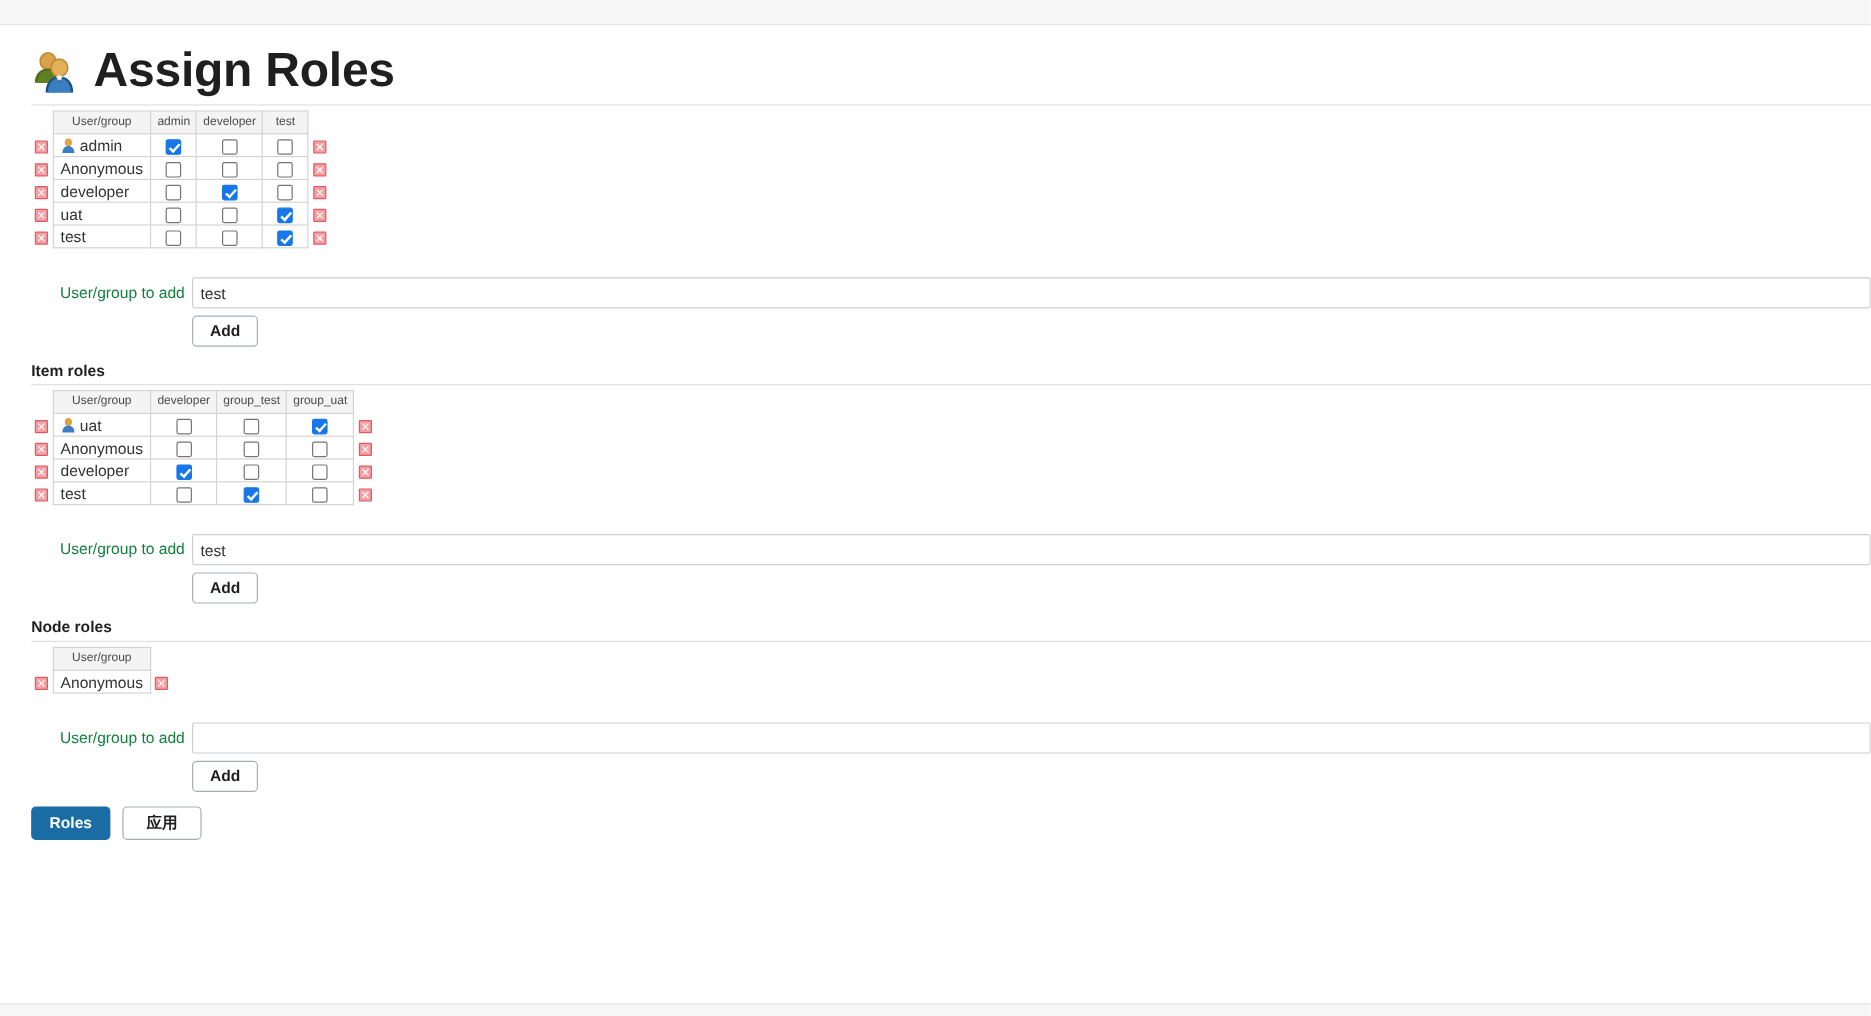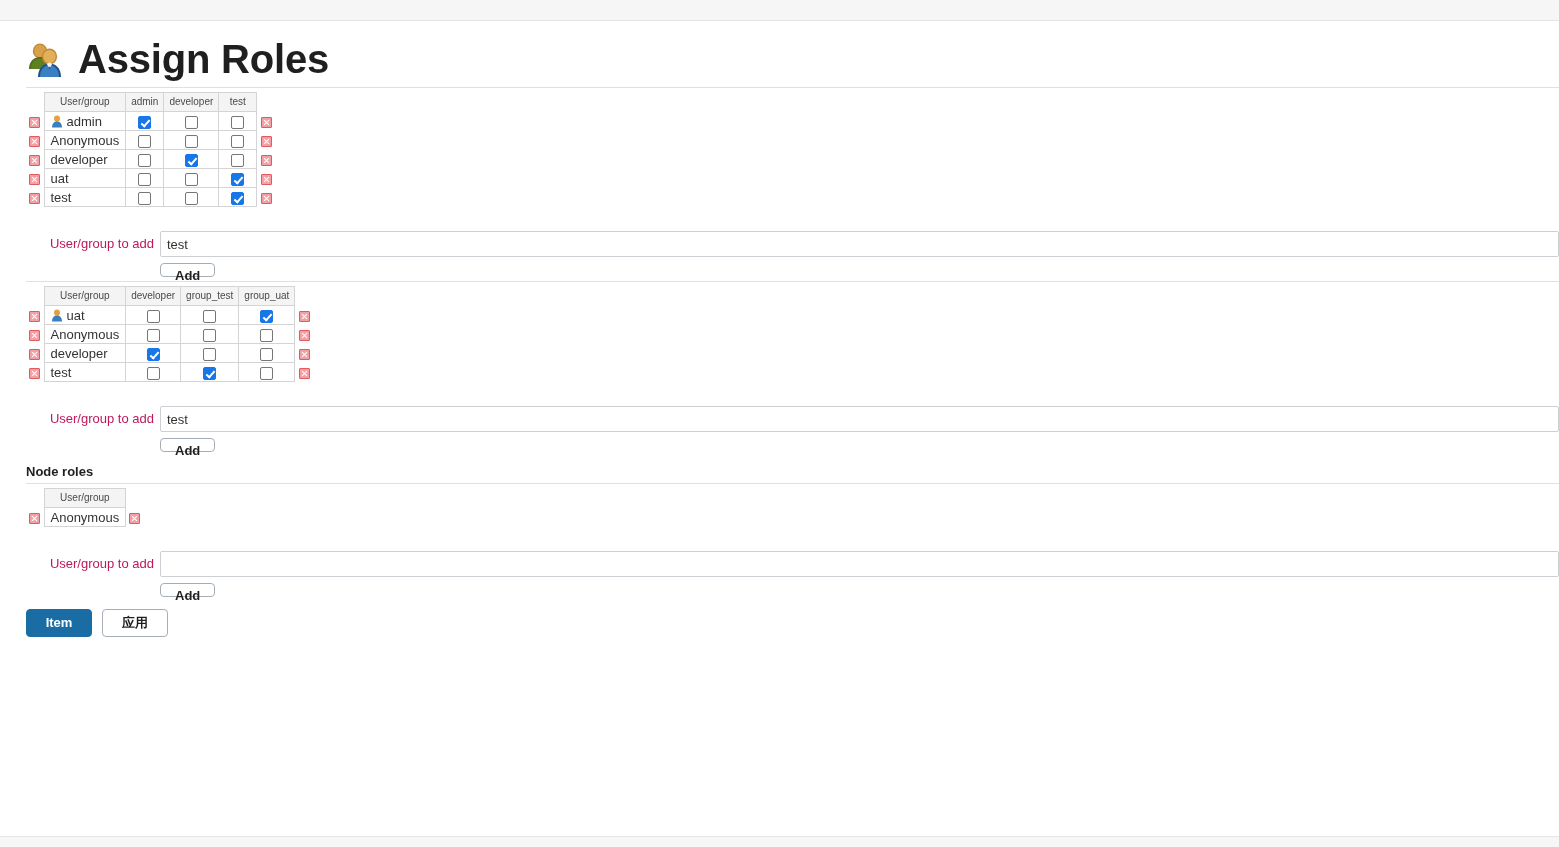--- a/index.html
+++ b/index.html
@@ -162,21 +162,21 @@
   .add-block { padding-top: 24px; }
   .add-row {
     display: flex;
     align-items: flex-start;
   }
   .add-label {
     width: 160px;
     flex: 0 0 160px;
     text-align: right;
     font-size: 13px;
-    color: #be185d;
+    color: #15803d;
     padding-top: 5px;
     padding-right: 6px;
   }
   .add-input {
     flex: 1 1 auto;
     height: 26px;
     border: 1px solid #ccd0d4;
     border-radius: 2px;
     font-size: 13px;
     color: #333333;
@@ -191,21 +191,21 @@
     padding-top: 6px;
   }
   .add-btn-spacer { width: 160px; flex: 0 0 160px; }
   .btn {
     font-family: "Liberation Sans", sans-serif;
     font-size: 13px;
     font-weight: bold;
     border-radius: 4px;
     cursor: pointer;
     padding: 0 14px;
-    height: 14px;
+    height: 26px;
     line-height: 24px;
   }
   .btn-secondary {
     background: #ffffff;
     border: 1px solid #a7adb5;
     color: #1f1f1f;
   }
   .btn-primary {
     background: #1a6ca4;
     border: 1px solid #1a6ca4;
@@ -322,20 +322,21 @@
           <input class="add-input" type="text" value="test" style="">
         </div>
         <div class="add-btn-row">
           <div class="add-btn-spacer"></div>
           <button class="btn btn-secondary">Add</button>
         </div>
       </div>
     </div>
 
     <div>
+      <div class="section-head">Item roles</div>
       <hr class="section-rule">
 
       <div class="table-wrap">
         <table class="roles">
           <thead>
             <tr>
               <th class="gutter"></th>
               <th>User/group</th>
               <th>developer</th>
               <th>group_test</th>
@@ -426,18 +427,18 @@
           <input class="add-input" type="text" value="" style="">
         </div>
         <div class="add-btn-row">
           <div class="add-btn-spacer"></div>
           <button class="btn btn-secondary">Add</button>
         </div>
       </div>
     </div>
 
     <div class="actions">
-      <button class="btn btn-primary">Item</button>
+      <button class="btn btn-primary">Roles</button>
       <button class="btn btn-secondary">应用</button>
     </div>
 
   </div>
 </div>
 
 </body></html>

